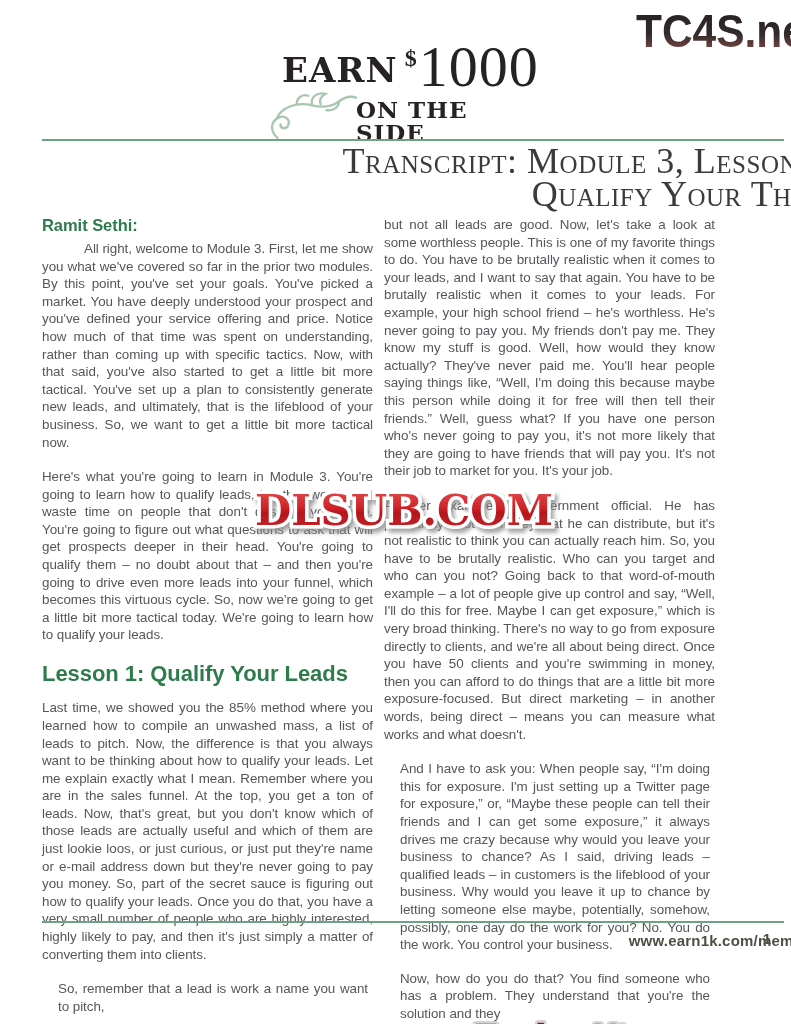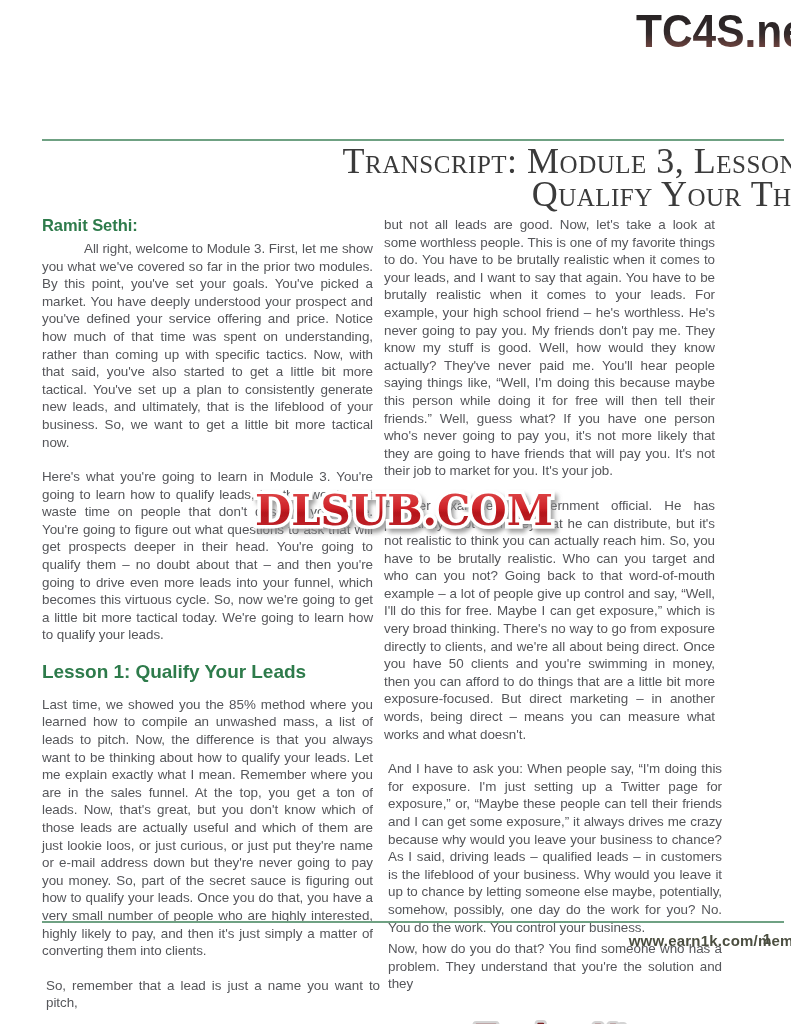--- a/index.html
+++ b/index.html
@@ -42,24 +42,24 @@
     font-size:36px; line-height:33px; color:#3b3b3b; letter-spacing:0.5px;
   }
 
   
   .columns { position:absolute; top:216px; left:42px; width:707px; display:flex; }
   .col {
     width:342px; color:#55565a; font-size:13.4px; line-height:17.6px;
     text-align:justify; letter-spacing:-0.05px;
   }
   .col p { margin:0 11px 17px 0; }
-  .col p.no-gap { margin:4px; }
+  .col p.no-gap { margin:16px; }
   .indent { text-indent:42px; }
   .speaker { color:#2e7b4b; font-weight:bold; font-size:16.5px; margin:0 0 5px 0; line-height:1.15; }
-  .lesson-heading { color:#2e7b4b; font-weight:bold; font-size:19px; margin:0 0 13px 0; line-height:1.15; }
+  .lesson-heading { color:#2e7b4b; font-weight:bold; font-size:22px; margin:0 0 13px 0; line-height:1.15; }
 
   
   .footer-rule { position:absolute; top:921px; left:42px; right:42px; height:2px; background:#6fa183; }
   .footer-url {
     position:absolute; top:932px; left:0; right:0; text-align:right;
     font-weight:bold; font-size:15px; color:#4c4f41; letter-spacing:0.2px;
   }
   .footer-page { position:absolute; top:930px; right:55px; font-weight:bold; font-size:15px; color:#4c4f41; }
 
   
@@ -77,36 +77,53 @@
     <defs>
       <linearGradient id="tcg" x1="0" y1="0" x2="0" y2="1">
         <stop offset="0" stop-color="#232021"></stop>
         <stop offset="0.55" stop-color="#332a2b"></stop>
         <stop offset="1" stop-color="#95544c"></stop>
       </linearGradient>
     </defs>
     <text x="96" y="44" text-anchor="middle" font-family="Liberation Sans, sans-serif" font-weight="bold" font-size="46" textLength="186" lengthAdjust="spacingAndGlyphs" fill="url(#tcg)">TC4S.net</text>
   </svg>
 
+  <div class="logo">
+    <svg class="flourish-svg" viewBox="0 0 96 60">
+      <g fill="none" stroke="#a9c6ae" stroke-width="2.4" stroke-linecap="round">
+        <path d="M10 56 C3 50 2 41 9 36 C16 31 24 36 21 43 C19 47 13 47 13 42"></path>
+        <path d="M9 36 C14 24 30 18 46 22 C58 25 66 24 74 18 C79 14 86 12 92 14"></path>
+        <path d="M46 22 C44 14 50 8 60 10 C55 13 53 17 55 21"></path>
+        <path d="M30 20 C30 14 36 10 42 12"></path>
+        <path d="M74 18 C74 24 68 28 61 27"></path>
+      </g>
+    </svg>
+    <div class="logo-row">
+      <span class="earn">EARN</span>
+      <span class="dollar">$</span>
+      <span class="amount">1000</span>
+    </div>
+    <div class="tagline">ON THE SIDE</div>
+  </div>
 
   <div class="header-rule"></div>
 
   <div class="doc-title">
     <div>Transcript: Module 3, Lesson 1</div>
     <div>Qualify Your They</div>
   </div>
 
   <div class="columns">
     <div class="col">
       <div class="speaker">Ramit Sethi:</div>
       <p class="indent">All right, welcome to Module 3.  First, let me show you what we've covered so far in the prior two modules.  By this point, you've set your goals.  You've picked a market.  You have deeply understood your prospect and you've defined your service offering and price.  Notice how much of that time was spent on understanding, rather than coming up with specific tactics.  Now, with that said, you've also started to get a little bit more tactical.  You've set up a plan to consistently generate new leads, and ultimately, that is the lifeblood of your business.  So, we want to get a little bit more tactical now.</p>
       <p>Here's what you're going to learn in Module 3.  You're going to learn how to qualify leads, in other words, not waste time on people that don't deserve your time.  You're going to figure out what questions to ask that will get prospects deeper in their head.  You're going to qualify them – no doubt about that – and then you're going to drive even more leads into your funnel, which becomes this virtuous cycle.  So, now we're going to get a little bit more tactical today.  We're going to learn how to qualify your leads.</p>
       <div class="lesson-heading">Lesson 1: Qualify Your Leads</div>
       <p>Last time, we showed you the 85% method where you learned how to compile an unwashed mass, a list of leads to pitch.  Now, the difference is that you always want to be thinking about how to qualify your leads.  Let me explain exactly what I mean.  Remember where you are in the sales funnel.  At the top, you get a ton of leads.  Now, that's great, but you don't know which of those leads are actually useful and which of them are just lookie loos, or just curious, or just put they're name or e-mail address down but they're never going to pay you money.  So, part of the secret sauce is figuring out how to qualify your leads.  Once you do that, you have a very small number of people who are highly interested, highly likely to pay, and then it's just simply a matter of converting them into clients.</p>
-      <p class="no-gap">So, remember that a lead is just a name you want to pitch,</p>
+      <p class="no-gap">So, remember that a lead is work a name you want to pitch,</p>
     </div>
     <div class="col">
       <p>but not all leads are good.  Now, let's take a look at some worthless people.  This is one of my favorite things to do.  You have to be brutally realistic when it comes to your leads, and I want to say that again.  You have to be brutally realistic when it comes to your leads.  For example, your high school friend – he's worthless.  He's never going to pay you.  My friends don't pay me.  They know my stuff is good.  Well, how would they know actually?  They've never paid me.  You'll hear people saying things like, “Well, I'm doing this because maybe this person while doing it for free will then tell their friends.”  Well, guess what?  If you have one person who's never going to pay you, it's not more likely that they are going to have friends that will pay you.  It's not their job to market for you.  It's your job.</p>
       <p>Another example: A government official.  He has potentially a lot of money that he can distribute, but it's not realistic to think you can actually reach him.  So, you have to be brutally realistic.  Who can you target and who can you not?  Going back to that word-of-mouth example – a lot of people give up control and say, “Well, I'll do this for free.  Maybe I can get exposure,” which is very broad thinking.  There's no way to go from exposure directly to clients, and we're all about being direct.  Once you have 50 clients and you're swimming in money, then you can afford to do things that are a little bit more exposure-focused.  But direct marketing – in another words, being direct – means you can measure what works and what doesn't.</p>
       <p class="no-gap">And I have to ask you: When people say, “I'm doing this for exposure.  I'm just setting up a Twitter page for exposure,” or, “Maybe these people can tell their friends and I can get some exposure,” it always drives me crazy because why would you leave your business to chance?  As I said, driving leads – qualified leads – in customers is the lifeblood of your business.  Why would you leave it up to chance by letting someone else maybe, potentially, somehow, possibly, one day do the work for you?  No.  You do the work.  You control your business.</p>
       <p class="no-gap">Now, how do you do that?  You find someone who has a problem.  They understand that you're the solution and they</p>
     </div>
   </div>
 
   <div class="wm-center">

